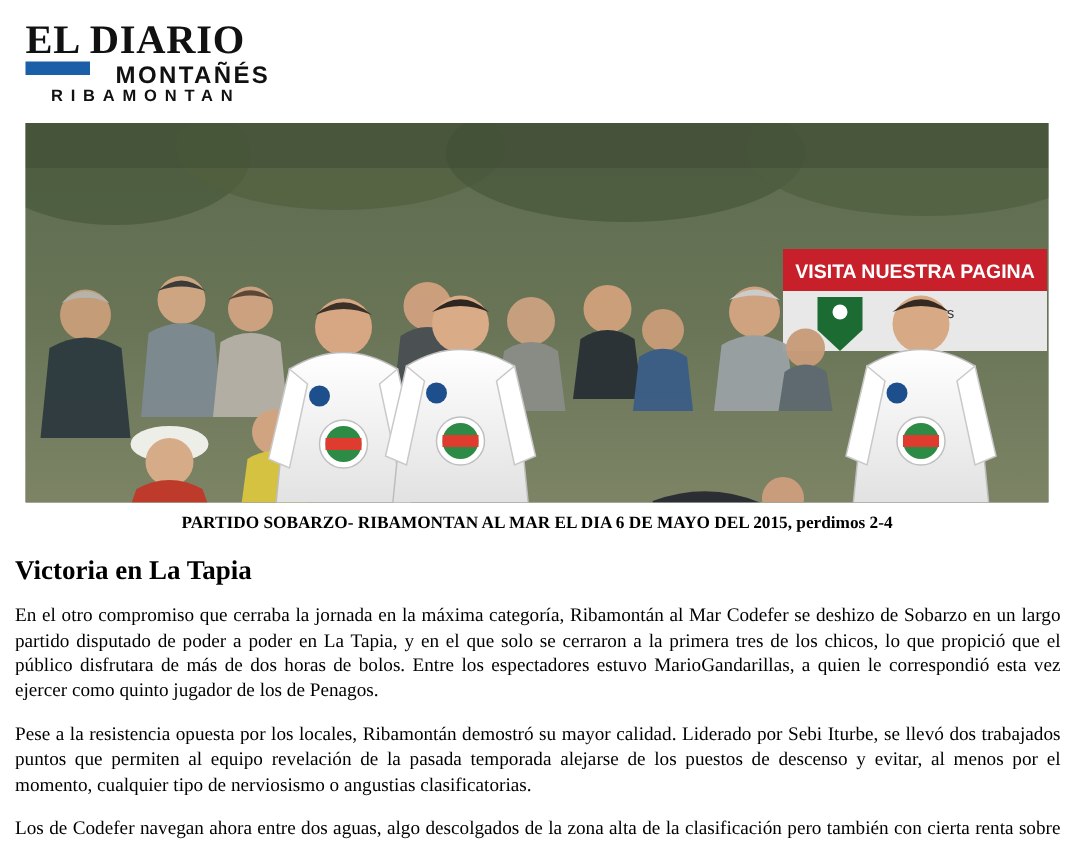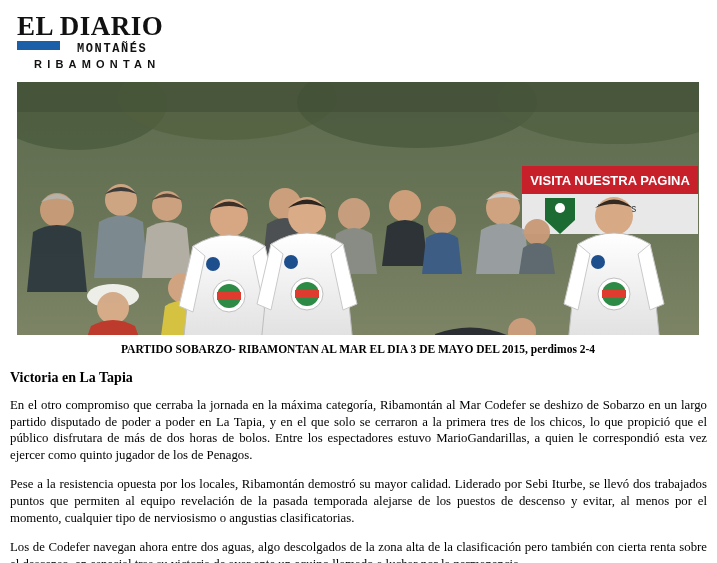--- a/index.html
+++ b/index.html
@@ -42,22 +42,22 @@
     left: 0px;
     top: 29px;
     width: 43px;
     height: 9px;
     background: #1b5fa8;
   }
   .masthead-sub {
     position: absolute;
     left: 60px;
     top: 30px;
-    font-family: Liberation Mono, monospace;
-    font-size: 12px;
+    font-family: Liberation Sans, sans-serif;
+    font-size: 16px;
     font-weight: bold;
     letter-spacing: 1.6px;
     color: #111111;
   }
   .masthead-sub2 {
     position: absolute;
     left: 17px;
     top: 46px;
     font-family: "Liberation Sans", sans-serif;
     font-size: 11px;
@@ -94,21 +94,21 @@
   
   .article {
     position: absolute;
     left: 10px;
     top: 370px;
     width: 697px;
   }
   .subhead {
     font-family: "Liberation Serif", serif;
     font-weight: bold;
-    font-size: 14px;
+    font-size: 18px;
     margin: 0 0 11px 0;
   }
   .para {
     font-family: "Liberation Serif", serif;
     font-size: 12.8px;
     line-height: 16.6px;
     text-align: justify;
     margin: 0 0 13px 0;
   }
   .para b { font-weight: normal; }
@@ -249,21 +249,21 @@
 
       <g>
         <circle cx="505" cy="250" r="14" fill="#c99d7c"></circle>
         <path d="M489 266 q16 -10 32 0 l4 28 -40 0z" fill="#33383d"></path>
       </g>
 
       <rect x="0" y="320" width="682" height="8" fill="#8d8f80"></rect>
     </svg>
   </div>
 
-  <div class="caption">PARTIDO SOBARZO- RIBAMONTAN AL MAR EL DIA 3 DE MAYO DEL 2015,  perdimos 2-4</div>
+  <div class="caption">PARTIDO SOBARZO- RIBAMONTAN AL MAR EL DIA 6 DE MAYO DEL 2015,  perdimos 2-4</div>
 
   <div class="article">
     <div class="subhead">Victoria en La Tapia</div>
     <p class="para"><span>En el otro compromiso que cerraba la jornada en la máxima categoría, </span><b>Ribamontán al Mar Codefer</b><span> se deshizo de </span><b>Sobarzo</b><span> en un largo partido disputado de poder a poder en La Tapia, y en el que solo se cerraron a la primera tres de los chicos, lo que propició que el público disfrutara de más de dos horas de bolos. Entre los espectadores estuvo MarioGandarillas, a quien le correspondió esta vez ejercer como quinto jugador de los de Penagos.</span></p>
     <p class="para"><span>Pese a la resistencia opuesta por los locales, </span><b>Ribamontán</b><span> demostró su mayor calidad. Liderado por </span><b>Sebi Iturbe</b><span>, se llevó dos trabajados puntos que permiten al equipo revelación de la pasada temporada alejarse de los puestos de descenso y evitar, al menos por el momento, cualquier tipo de nerviosismo o angustias clasificatorias.</span></p>
     <p class="para"><span>Los de </span><b>Codefer</b><span> navegan ahora entre dos aguas, algo descolgados de la zona alta de la clasificación pero también con cierta renta sobre el descenso, en especial tras su victoria de ayer ante un equipo llamado a luchar por la permanencia.</span></p>
   </div>
 
 </div>
 

